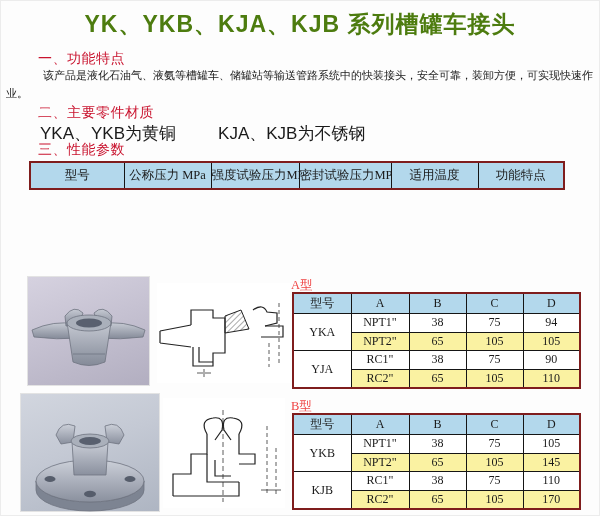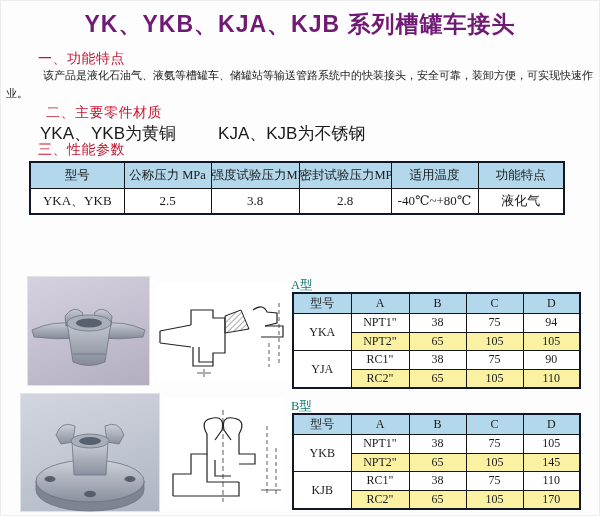--- a/index.html
+++ b/index.html
@@ -3,41 +3,41 @@
 <meta charset="utf-8">
 <style>
   html,body{margin:0;padding:0;}
   body{
     width:600px;height:516px;position:relative;overflow:hidden;
     background:#fdfdfd;color:#1a1a1a;
     font-family:"Liberation Sans","DejaVu Sans",sans-serif;
   }
   .abs{position:absolute;}
   #page-frame{position:absolute;inset:0;border:1px solid #ececec;pointer-events:none;}
-  #title{top:9px;left:0;width:600px;text-align:center;font-size:23px;font-weight:bold;letter-spacing:1px;color:#701a75;}
+  #title{top:9px;left:0;width:600px;text-align:center;font-size:23px;font-weight:bold;letter-spacing:1px;color:#4d7c0f;}
   .sec-heading{color:#c9132e;font-weight:normal;font-size:14px;letter-spacing:0.5px;}
   #sec1-heading{left:38px;top:50px;}
   #features-body{left:6px;top:67px;width:588px;font-size:11px;line-height:17.5px;text-indent:37px;}
-  #sec2-heading{left:38px;top:104px;margin-left:8px;}
+  #sec2-heading{left:38px;top:104px;}
   #materials-line{left:40px;top:122px;font-size:17px;}
   #materials-line .gap{display:inline-block;width:42px;}
   #sec3-heading{left:38px;top:141px;}
   #sec4-heading{left:38px;top:247px;margin-top:29px;}
 
-  table{border-collapse:collapse;border:2px solid #0f172a;background:#fff;table-layout:fixed;}
+  table{border-collapse:collapse;border:2px solid #7f1d1d;background:#fff;table-layout:fixed;}
   th,td{border:1px solid #151515;text-align:center;vertical-align:middle;font-weight:normal;padding:0;overflow:hidden;white-space:nowrap;}
   .serif{font-family:"Liberation Serif","DejaVu Serif",serif;}
   .hdr{background:#b3d8ec;}
   .yellow{background:#faf2a2;}
 
   #perf-table{left:29px;top:161px;width:534px;font-size:13px;}
   #perf-table th{height:25px;font-size:12.5px;}
   #perf-table td{height:24px;}
 
-  .dim-label{font-family:"Liberation Serif","DejaVu Serif",serif;font-size:12.5px;color:#0f766e;}
+  .dim-label{font-family:"Liberation Serif","DejaVu Serif",serif;font-size:12.5px;color:#ef4444;}
   #dimA-label{left:291px;top:277px;}
   #dimB-label{left:291px;top:398px;}
   .dim-table{width:287px;font-size:12px;}
   .dim-table th{height:19px;}
   .dim-table td{height:17.5px;}
   #dimA-table{left:292px;top:292px;}
   #dimB-table{left:292px;top:413px;}
 
   .photo{box-shadow:0 0 0 1px #e3e3e3 inset;}
   #photoA{left:27px;top:276px;width:123px;height:110px;background:linear-gradient(160deg,#d6d2e0 0%,#c6c2d2 45%,#b2aec0 100%);}
@@ -74,28 +74,20 @@
       <col style="width:86px">
     </colgroup>
   <tbody>
       <tr>
     <th class="hdr">型号</th>
     <th class="hdr">公称压力 MPa</th>
     <th class="hdr">强度试验压力MPa</th>
     <th class="hdr">密封试验压力MPa</th>
     <th class="hdr">适用温度</th>
     <th class="hdr">功能特点</th>
-  </tr>
-  <tr>
-    <td>YKA、YKB</td>
-    <td>2.5</td>
-    <td>3.8</td>
-    <td>2.8</td>
-    <td>-40℃~+80℃</td>
-    <td>液化气</td>
   </tr>
 </tbody>
   </table>
 
 <div class="abs sec-heading" id="sec4-heading">四、主要尺寸</div>
 
 <div class="abs photo" id="photoA">
   <svg viewBox="0 0 123 110">
     <defs>
       <linearGradient id="m1" x1="0" y1="0" x2="0" y2="1">

